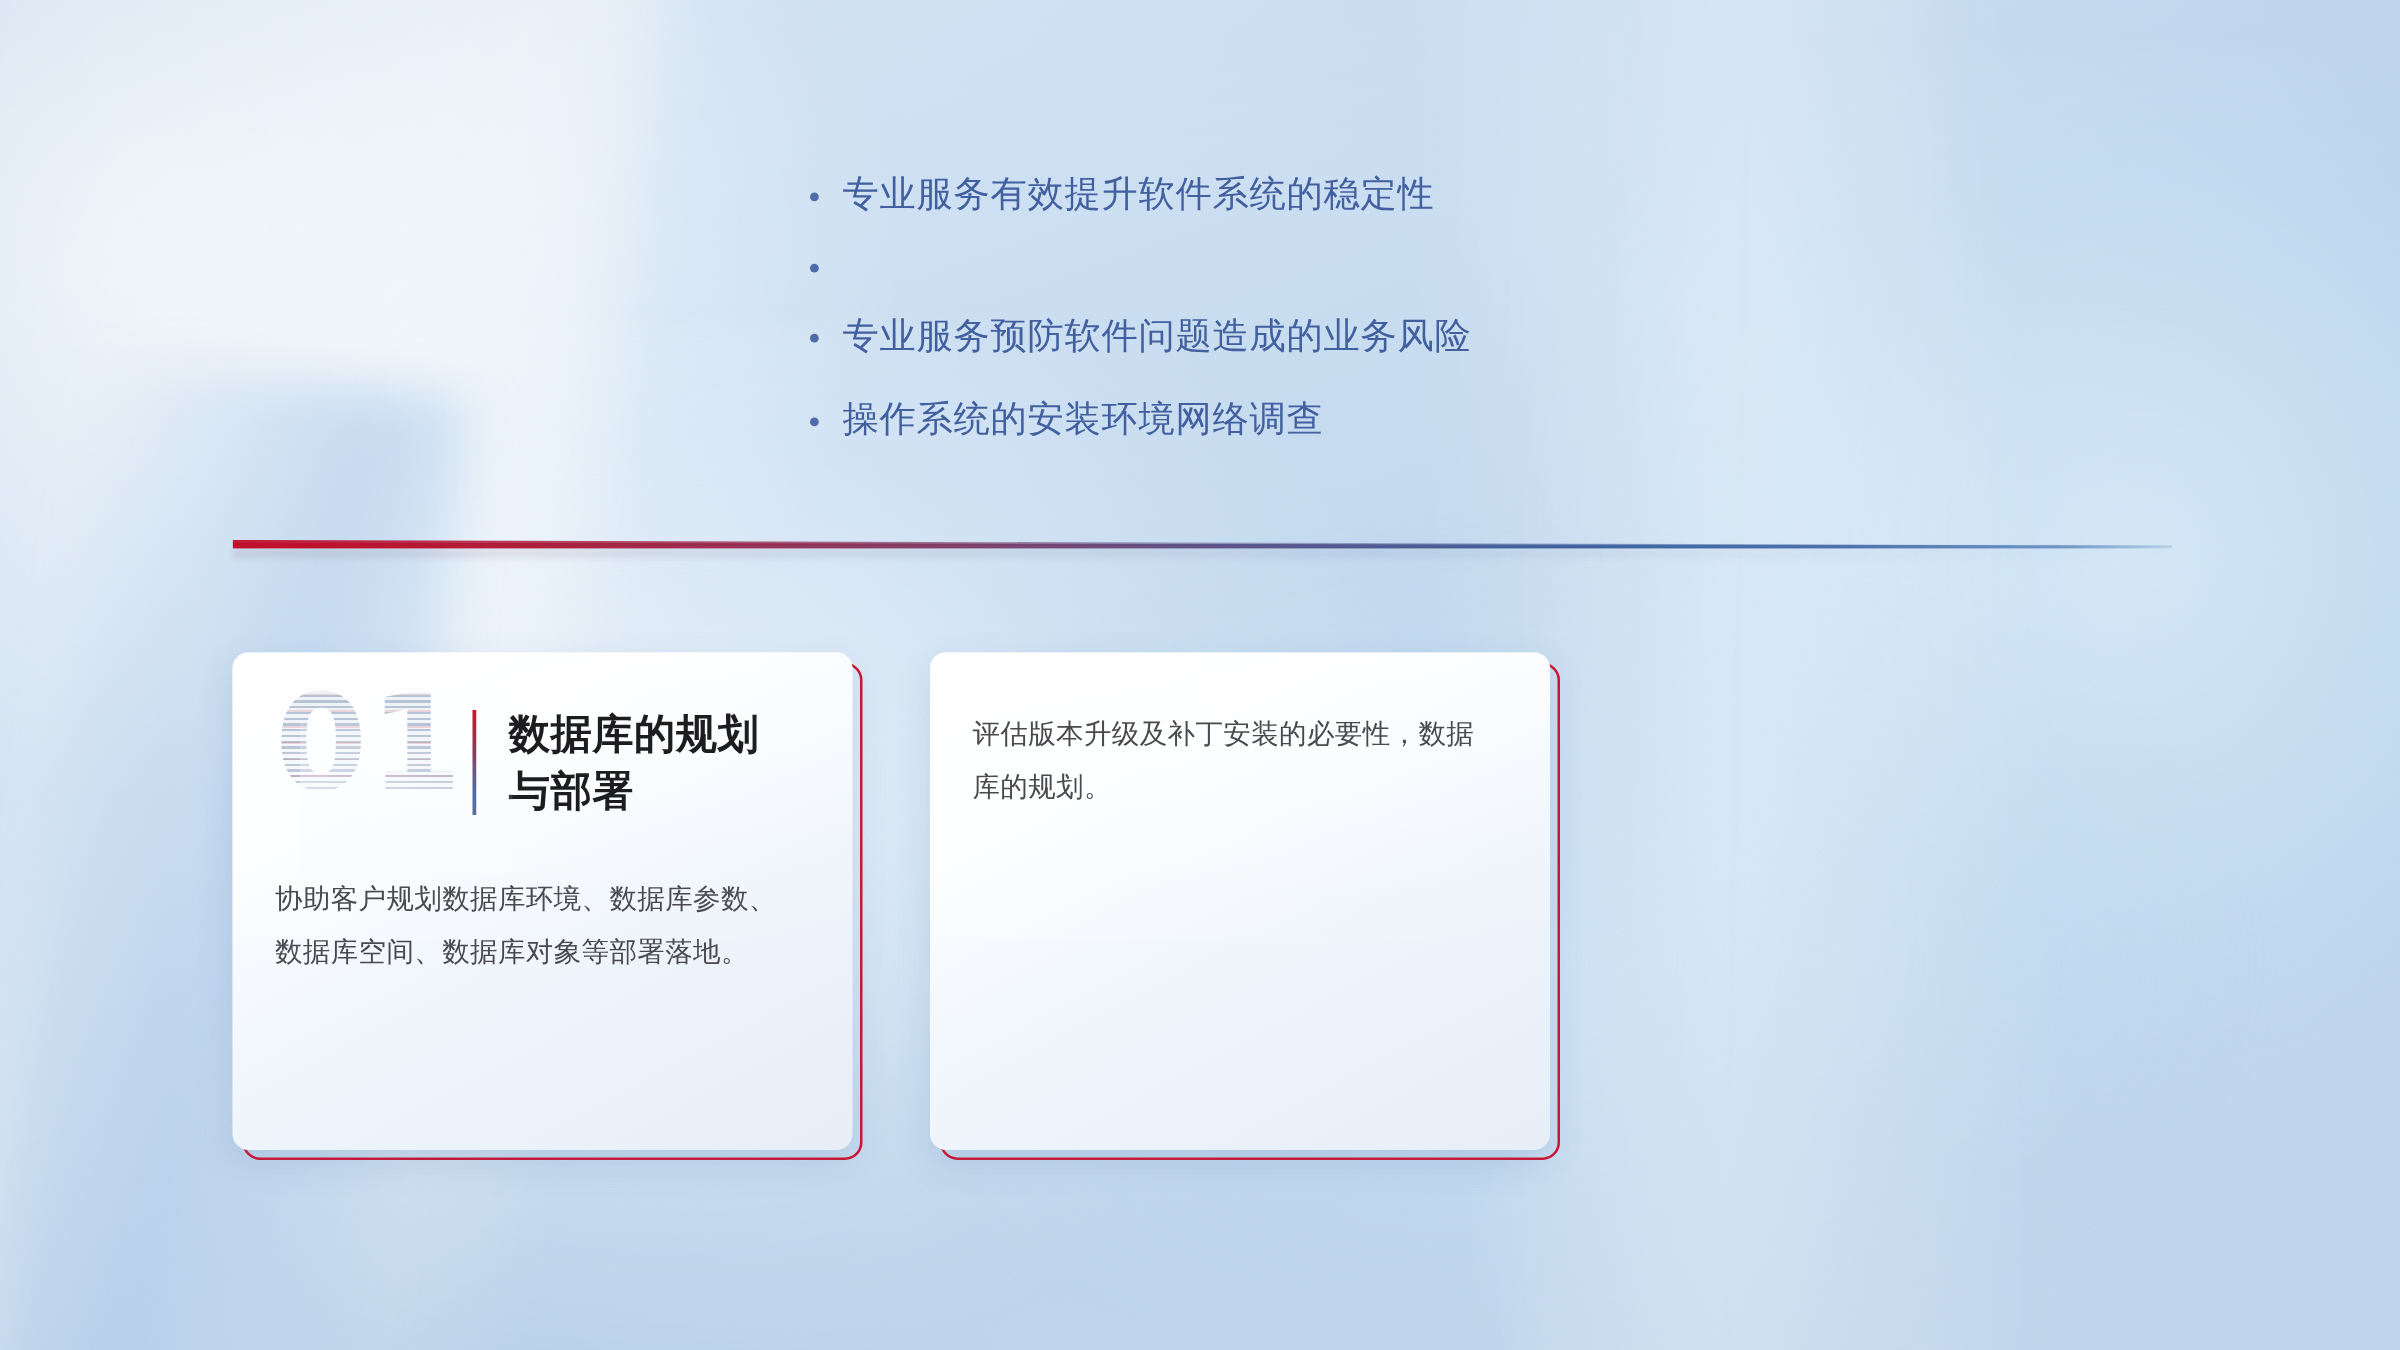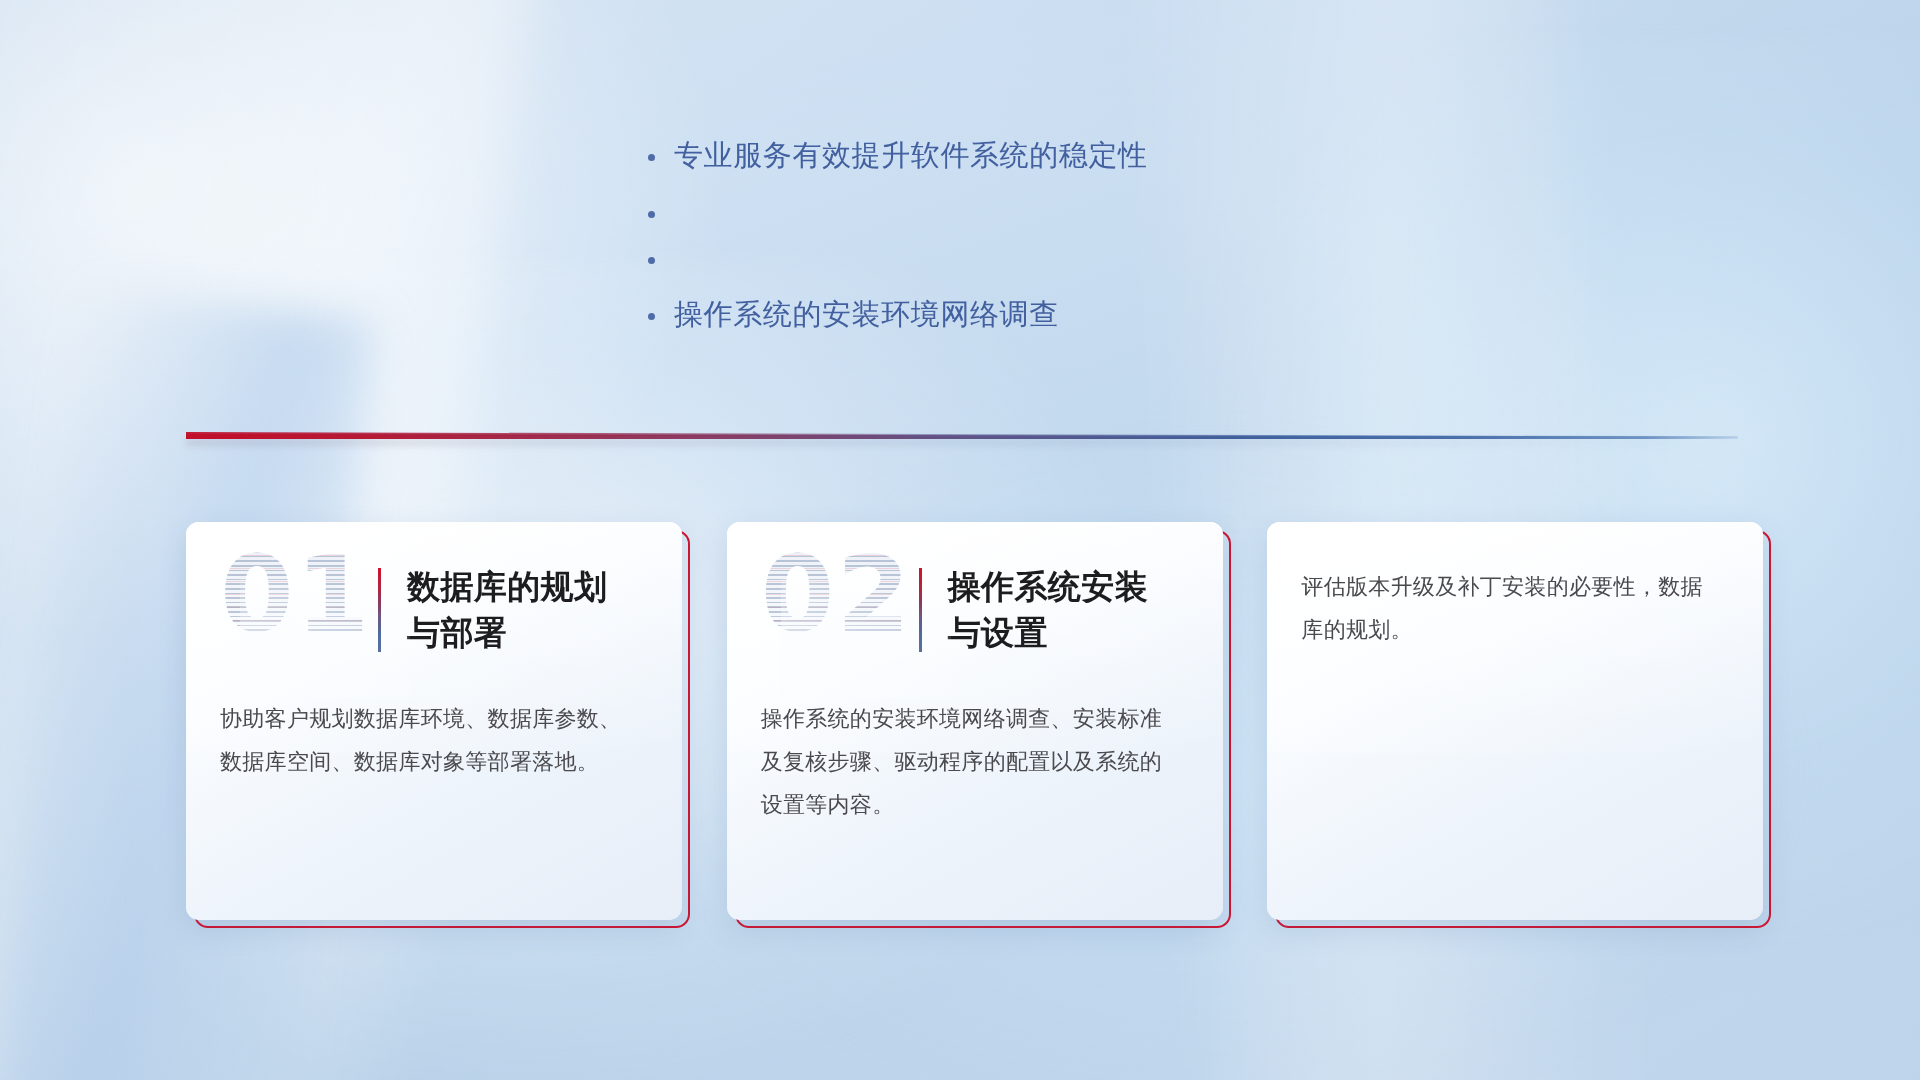--- a/index.html
+++ b/index.html
@@ -291,20 +291,21 @@
   <div class="bullets">
     <div class="bullet-row">
       <span class="bullet-dot"></span>
       <span class="bullet-text">专业服务有效提升软件系统的稳定性</span>
     </div>
     <div class="bullet-row">
       <span class="bullet-dot"></span>
     </div>
     <div class="bullet-row">
       <span class="bullet-dot"></span>
+      <span class="bullet-text">专业服务预防软件问题造成的业务风险</span>
     </div>
     <div class="bullet-row">
       <span class="bullet-dot"></span>
       <span class="bullet-text">操作系统的安装环境网络调查</span>
     </div>
   </div>
 
   <div class="divider-wrap">
     <div class="divider-shadow"></div>
     <div class="divider-line"></div>
@@ -324,37 +325,20 @@
             <div class="card-fade"></div>
           </div>
           <div class="card-bar"></div>
           <div class="card-title">数据库的规划
 与部署</div>
         </div>
         <div class="card-body">协助客户规划数据库环境、数据库参数、数据库空间、数据库对象等部署落地。</div>
       </div>
     </div>
 
-    <div class="card-slot">
-      <div class="card-outline"></div>
-      <div class="card">
-        <div class="card-sheen"></div>
-        <div class="card-head">
-          <div class="card-number">
-            <div class="num">02</div>
-            <div class="num-tint">02</div>
-            <div class="card-fade"></div>
-          </div>
-          <div class="card-bar"></div>
-          <div class="card-title">操作系统安装
-与设置</div>
-        </div>
-        <div class="card-body">操作系统的安装环境网络调查、安装标准及复核步骤、驱动程序的配置以及系统的设置等内容。</div>
-      </div>
-    </div>
 
     <div class="card-slot">
       <div class="card-outline"></div>
       <div class="card">
         <div class="card-sheen"></div>
         <div class="card-body">评估版本升级及补丁安装的必要性，数据库的规划。</div>
       </div>
     </div>
 
   </div>

